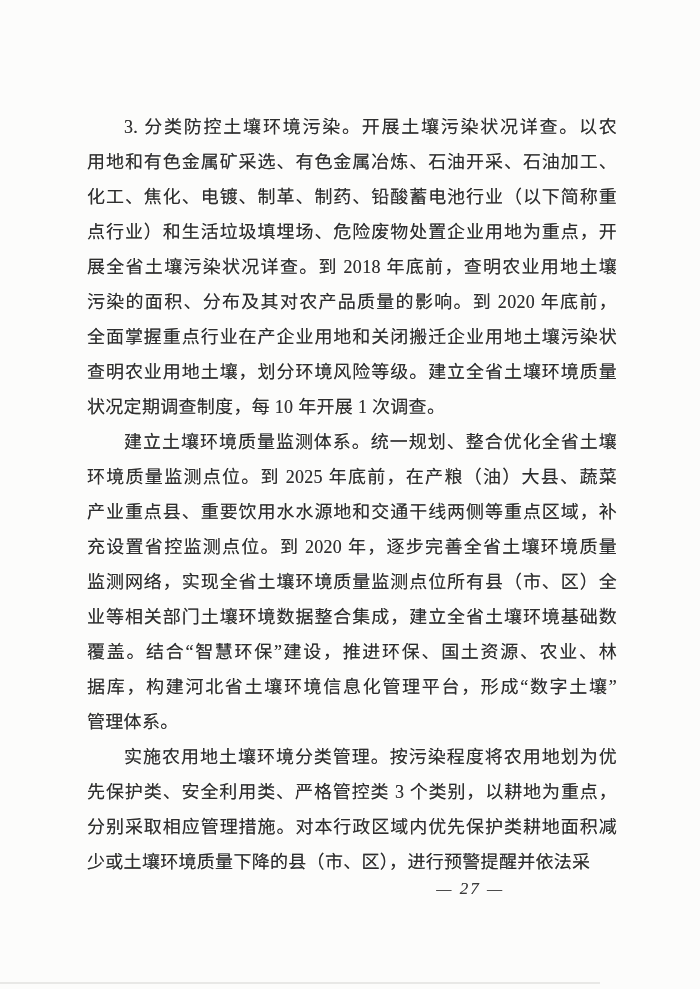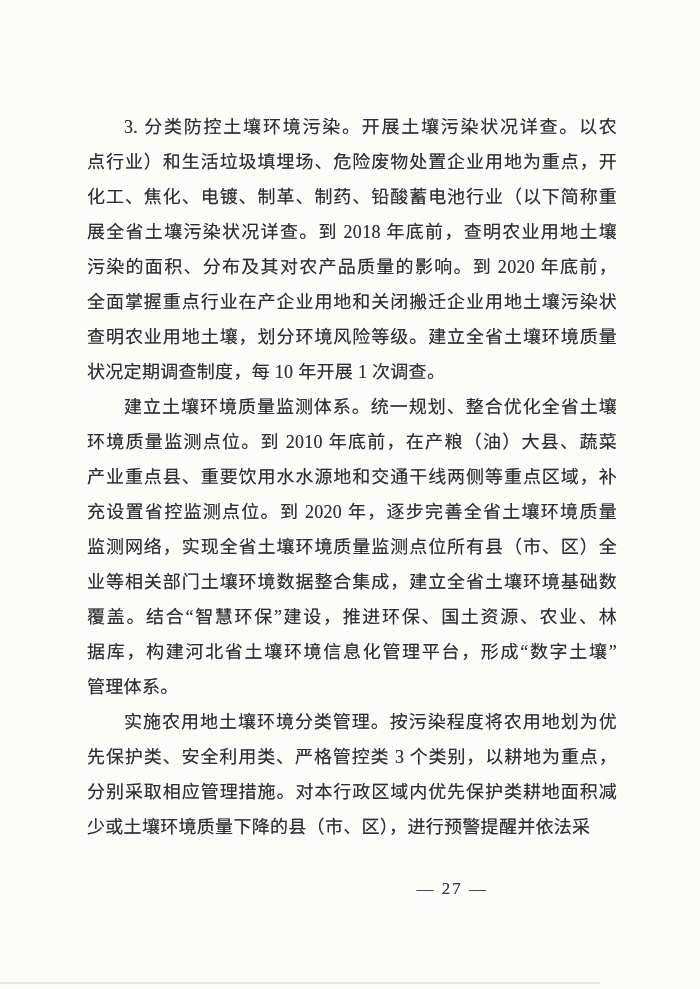--- a/index.html
+++ b/index.html
@@ -44,55 +44,57 @@
   .line.first {
     padding-left: 37px;
   }
   .line.last {
     text-align: right;
     text-align-last: left;
   }
   .page-number {
     position: absolute;
     top: 878px;
-    right: 112px;
+    right: 96px;
     height: 22px;
     line-height: 22px;
     font-size: 17px;
     letter-spacing: 2px;
     color: #3a3a3a;
     text-shadow: 0 0 0.5px rgba(45,45,45,0.5);
+    font-style: italic;
   }
   .scan-edge-line {
     position: absolute;
     left: 0;
     bottom: 5px;
     width: 100%;
     height: 2px;
     background: #e8e8e6;
   }
 </style>
 </head>
 <body>
 
 <div class="page">
   <div class="doc-body">
       <div class="paragraph">
         <div class="line first">3. 分类防控土壤环境污染。开展土壤污染状况详查。以农</div>
+        <div class="line">用地和有色金属矿采选、有色金属冶炼、石油开采、石油加工、</div>
+        <div class="line">化工、焦化、电镀、制革、制药、铅酸蓄电池行业（以下简称重</div>
         <div class="line">点行业）和生活垃圾填埋场、危险废物处置企业用地为重点，开</div>
-        <div class="line">化工、焦化、电镀、制革、制药、铅酸蓄电池行业（以下简称重</div>
         <div class="line">展全省土壤污染状况详查。到 2018 年底前，查明农业用地土壤</div>
         <div class="line">污染的面积、分布及其对农产品质量的影响。到 2020 年底前，</div>
         <div class="line">全面掌握重点行业在产企业用地和关闭搬迁企业用地土壤污染状</div>
         <div class="line">查明农业用地土壤，划分环境风险等级。建立全省土壤环境质量</div>
         <div class="line last">状况定期调查制度，每 10 年开展 1 次调查。</div>
       </div>
       <div class="paragraph">
         <div class="line first">建立土壤环境质量监测体系。统一规划、整合优化全省土壤</div>
-        <div class="line">环境质量监测点位。到 2010 年底前，在产粮（油）大县、蔬菜</div>
+        <div class="line">环境质量监测点位。到 2025 年底前，在产粮（油）大县、蔬菜</div>
         <div class="line">产业重点县、重要饮用水水源地和交通干线两侧等重点区域，补</div>
         <div class="line">充设置省控监测点位。到 2020 年，逐步完善全省土壤环境质量</div>
         <div class="line">监测网络，实现全省土壤环境质量监测点位所有县（市、区）全</div>
         <div class="line">业等相关部门土壤环境数据整合集成，建立全省土壤环境基础数</div>
         <div class="line">覆盖。结合“智慧环保”建设，推进环保、国土资源、农业、林</div>
         <div class="line">据库，构建河北省土壤环境信息化管理平台，形成“数字土壤”</div>
         <div class="line last">管理体系。</div>
       </div>
       <div class="paragraph">
         <div class="line first">实施农用地土壤环境分类管理。按污染程度将农用地划为优</div>

